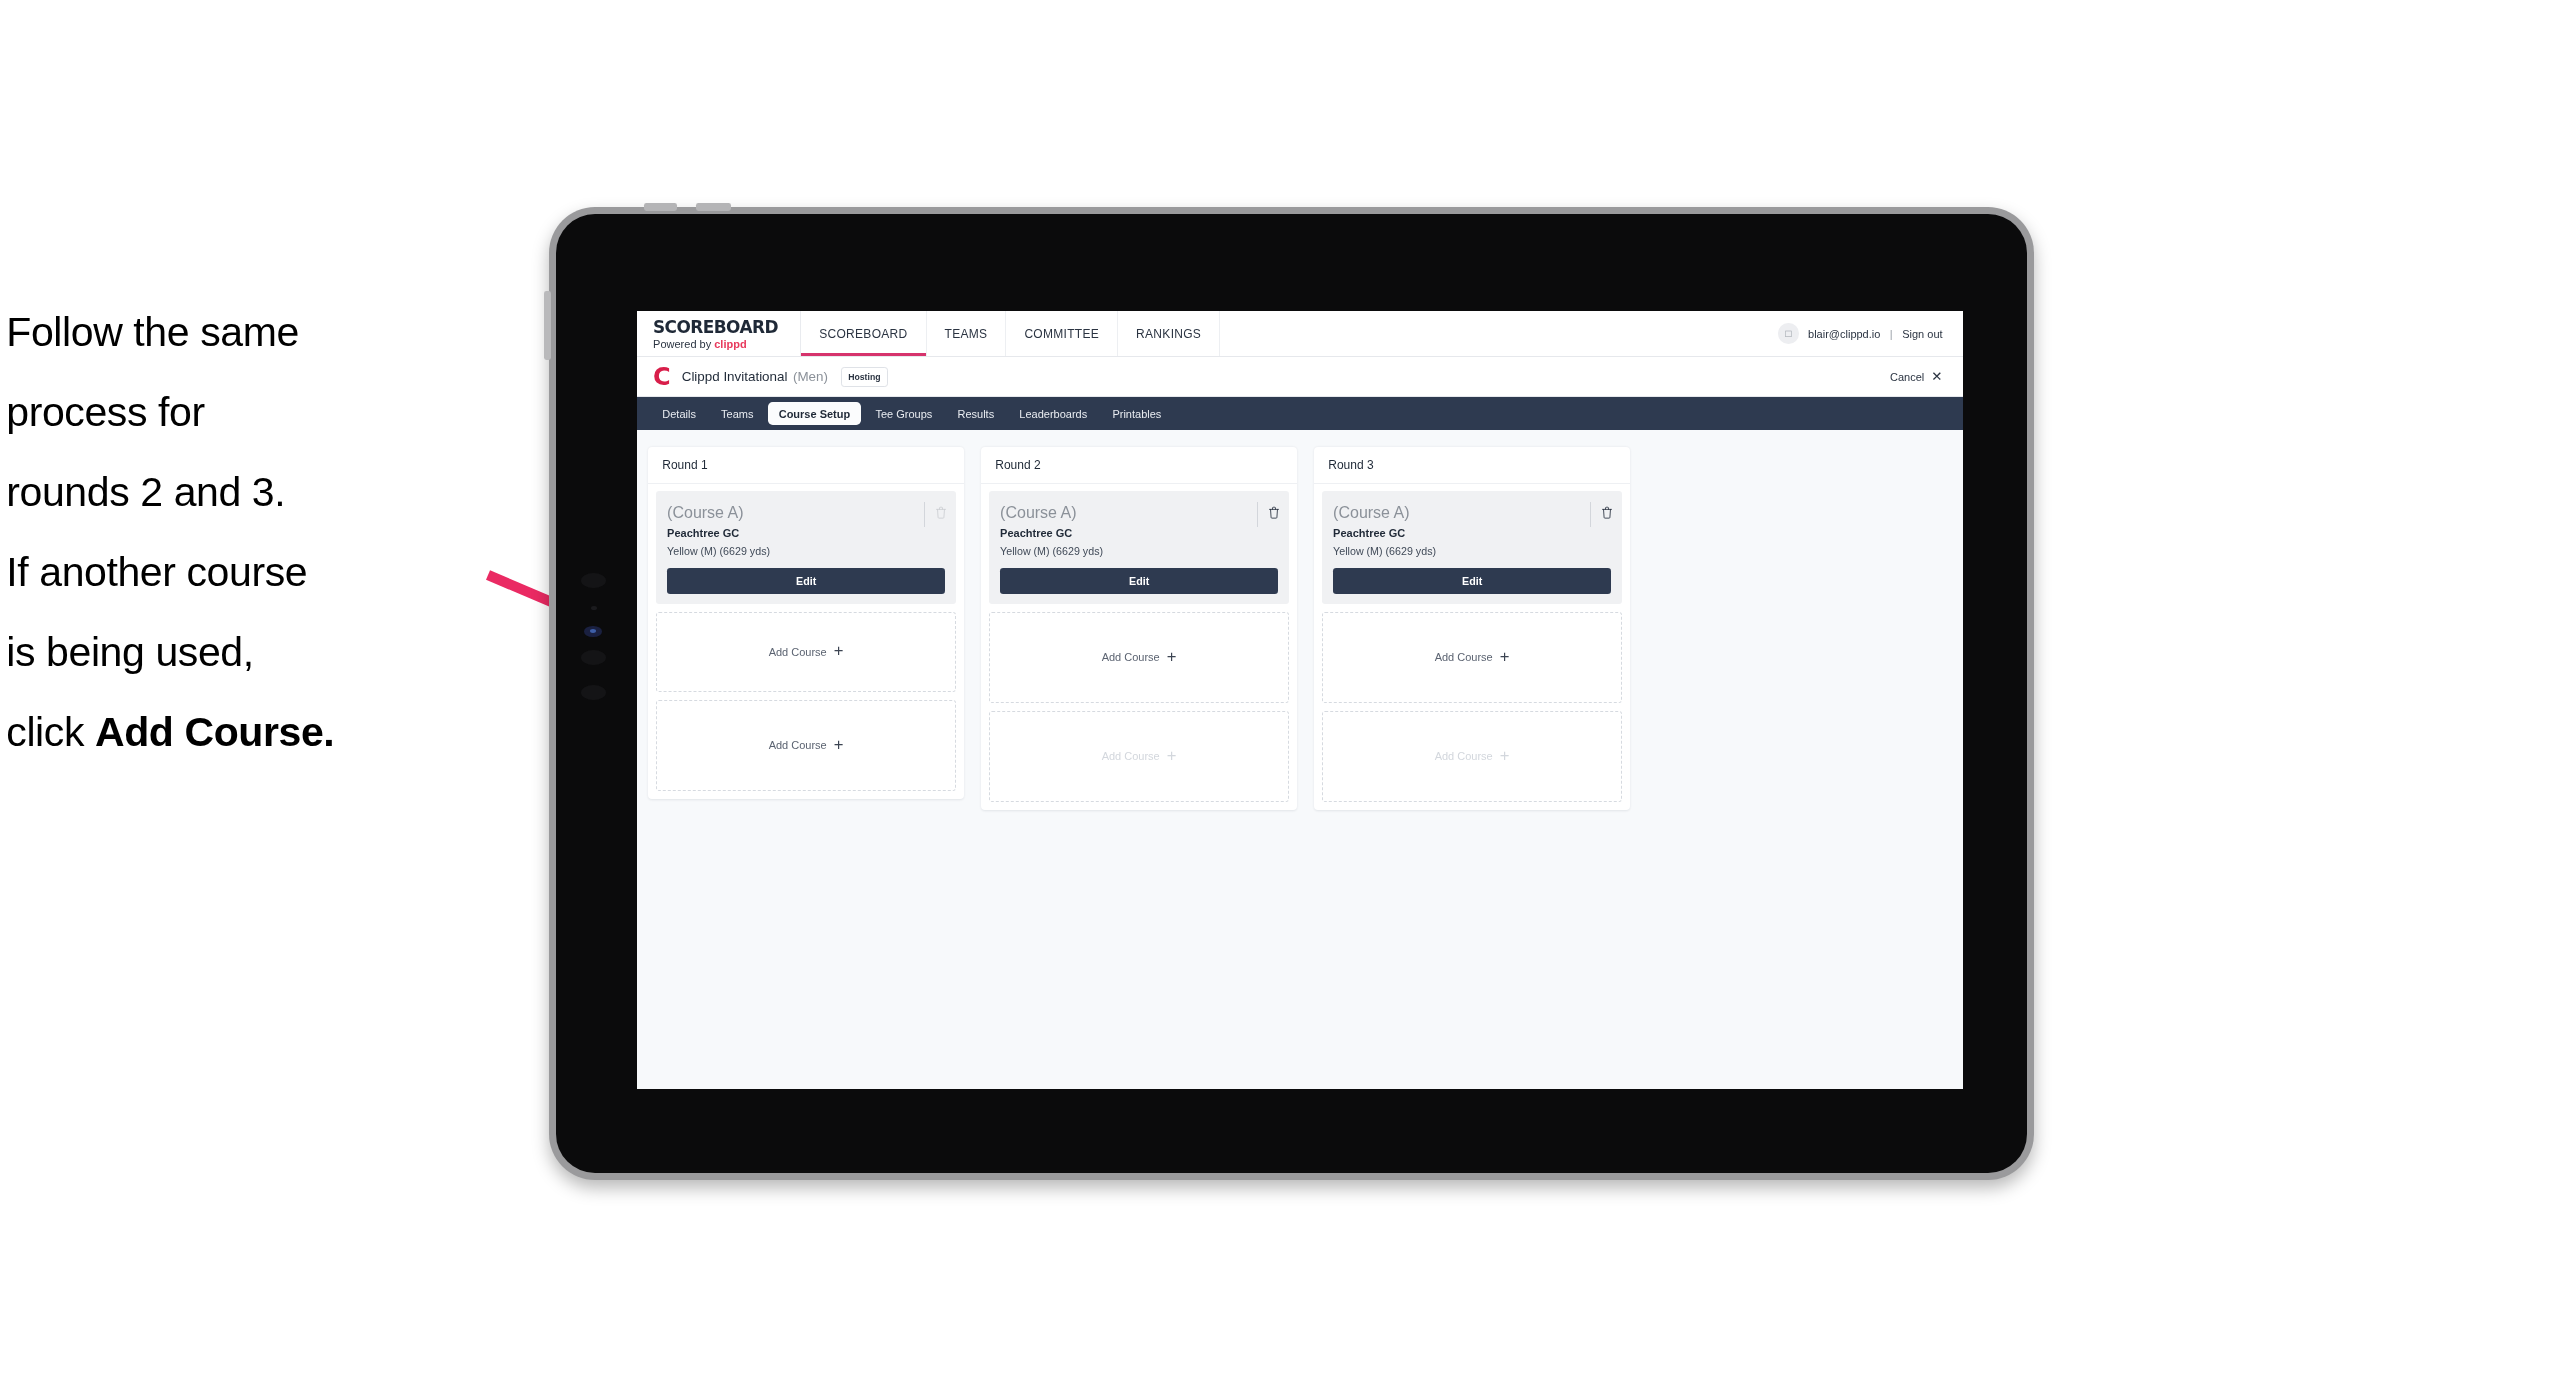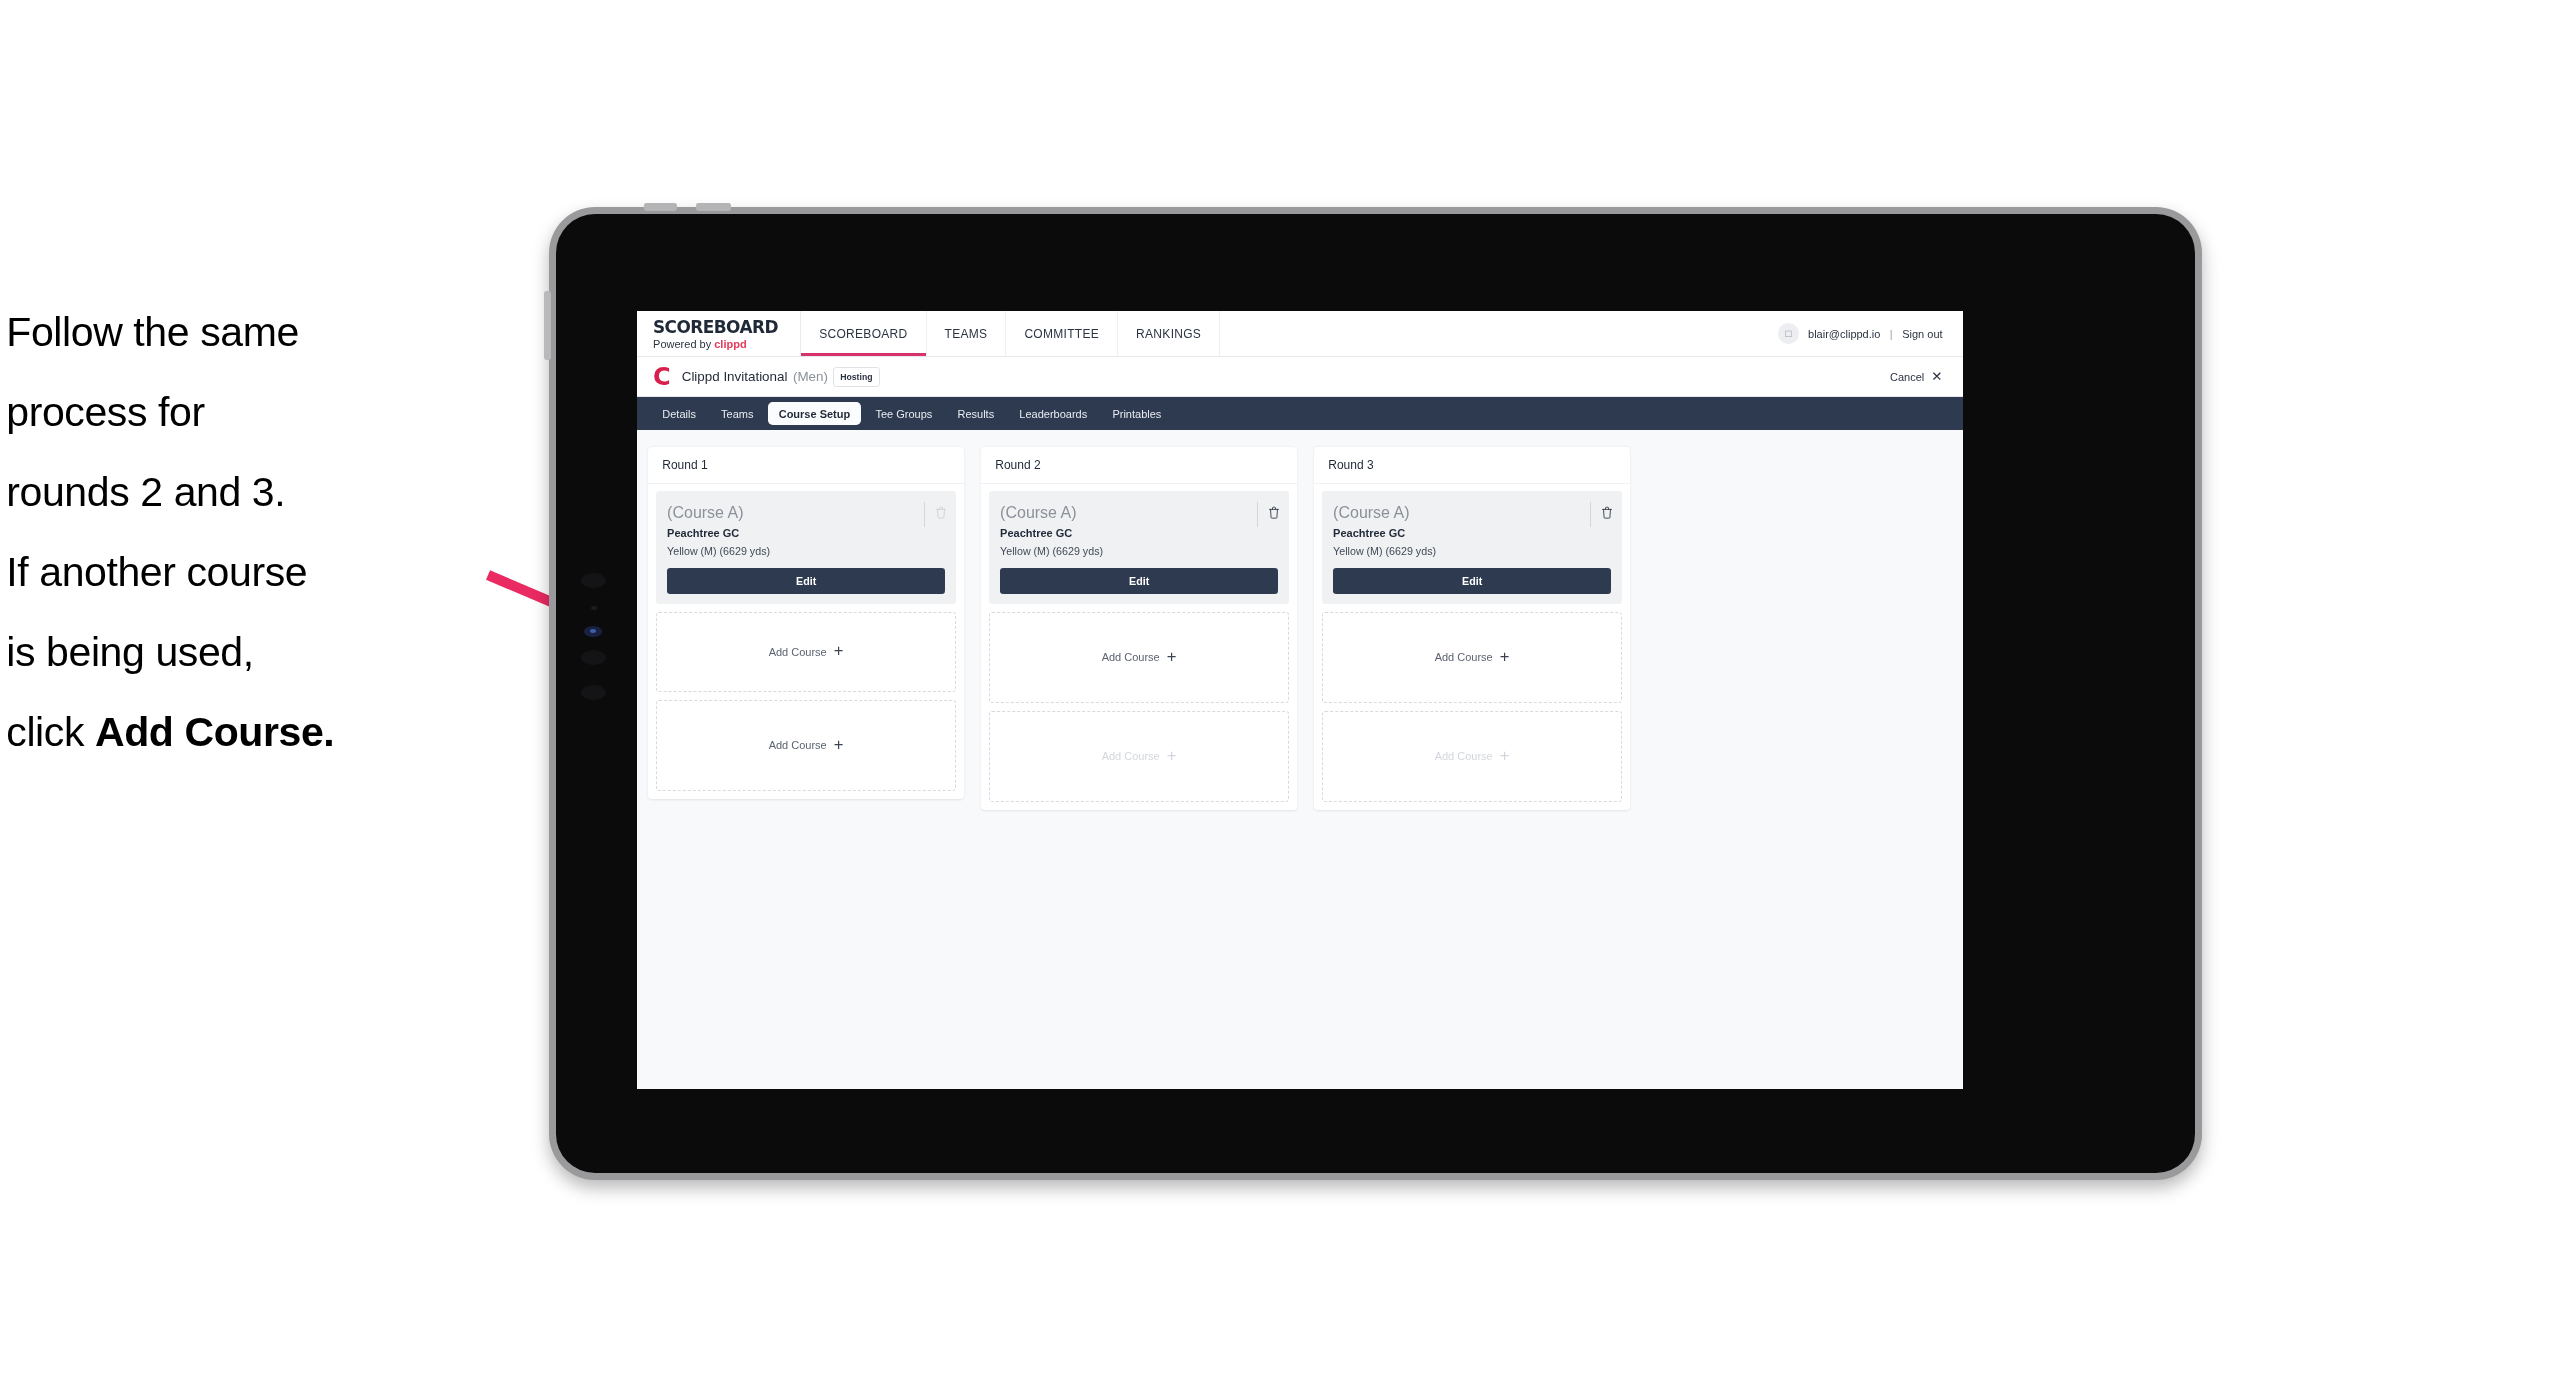--- a/index.html
+++ b/index.html
@@ -17,21 +17,21 @@
   }
   #caption .ln{display:block;margin-bottom:39px;white-space:nowrap;}
   #caption .ln:last-child{margin-bottom:0;}
   #caption b{font-weight:700;}
 
   
   #arrow-svg{position:absolute;left:450px;top:545px;width:332px;height:158px;pointer-events:none;}
 
   
   #tablet{
-    position:absolute;left:549px;top:207px;width:1653px;height:973px;
+    position:absolute;left:549px;top:207px;width:1485px;height:973px;
     background:#9a9a9c;border-radius:46px;
     box-shadow:0 8px 17.4px rgba(0,0,0,.28);
   }
   #tablet-inner{
     position:absolute;left:7.1px;top:7.1px;right:7.1px;bottom:7.1px;
     background:#0b0b0c;border-radius:39px;
   }
   .btn-side{position:absolute;background:#b4b4b6;border-radius:2.4px;}
   #btn-top-1{left:95px;top:-4px;width:33px;height:8px;}
   #btn-top-2{left:147px;top:-4px;width:35px;height:8px;}
@@ -90,21 +90,21 @@
     height:39px;background:#fff;display:flex;align-items:center;
     padding:0 20.5px 0 16px;border-bottom:0.8px solid #e6e8ec;
   }
   #clippd-c{
     font-family:"DejaVu Sans", sans-serif;font-weight:700;font-size:24px;color:#d81e4a;
     line-height:1;margin-right:11px;
   }
   #t-name{font-size:13.4px;color:#1f2937;font-weight:500;}
   #t-gender{font-size:13.4px;color:#8b9199;margin-left:5.5px;}
   #t-badge{
-    margin-left:5px;font-size:8.7px;font-weight:700;color:#2b3442;
+    margin-left:13px;font-size:8.7px;font-weight:700;color:#2b3442;
     border:0.8px solid #dfe2e7;border-radius:3.2px;padding:4px 6.3px;background:#fff;
   }
   #tbar-right{margin-left:auto;display:flex;align-items:center;gap:7.1px;cursor:pointer;}
   #cancel-label{font-size:11px;color:#2b3442;}
   #cancel-x{font-size:13.4px;color:#2b3442;line-height:1;}
 
   
   #tabstrip{
     height:33px;background:#2e3a50;display:flex;align-items:center;padding:0 14.2px;gap:3.2px;
   }

